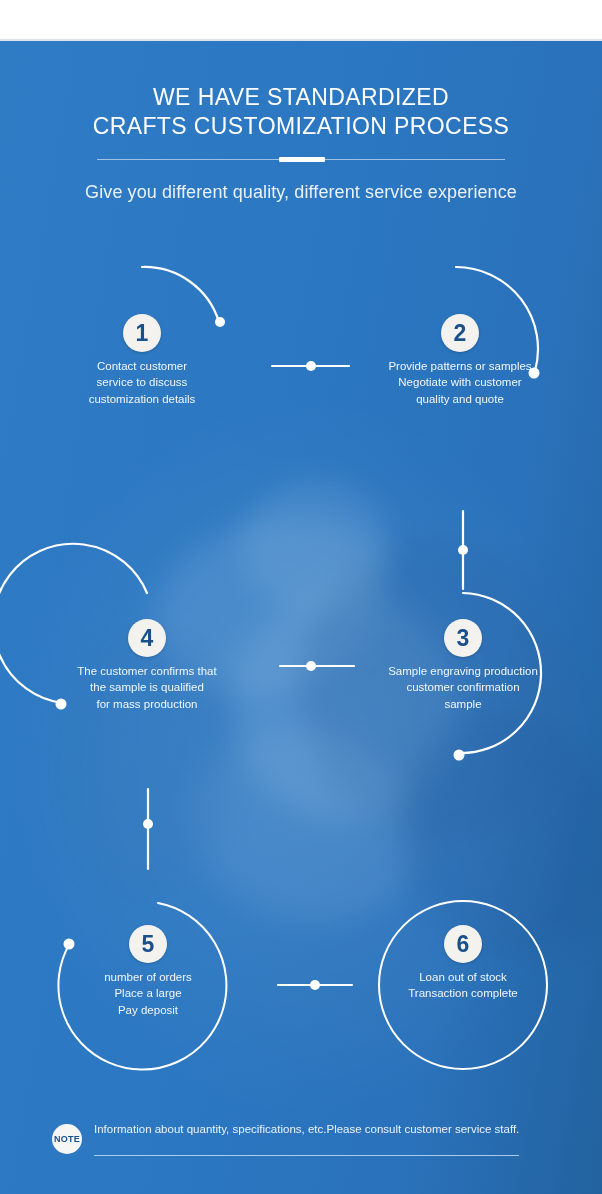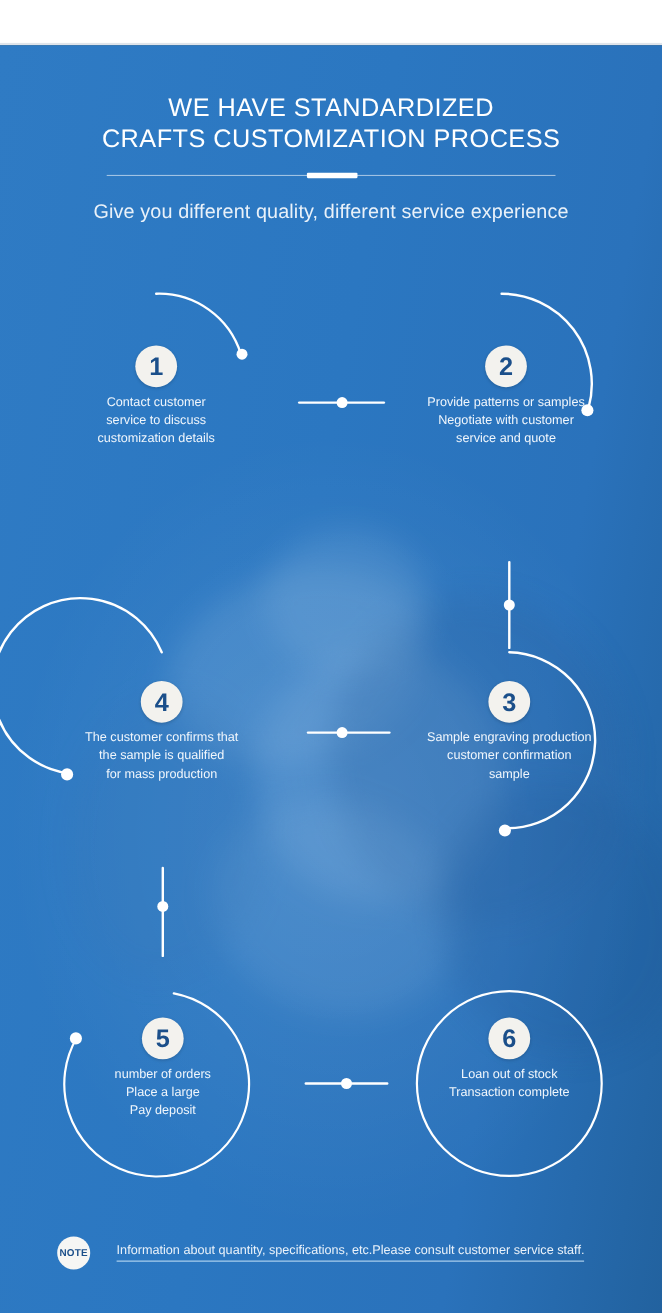--- a/index.html
+++ b/index.html
@@ -174,24 +174,24 @@
     font-size: 9px;
     font-weight: 700;
     display: flex;
     align-items: center;
     justify-content: center;
     letter-spacing: 0.2px;
     flex: none;
     text-align: center;
   }
   .note-text {
-    margin-left: 24px;
+    margin-left: 12px;
     color: #eaf2fa;
     font-size: 11.5px;
-    padding-bottom: 3px;
+    padding-bottom: 20px;
     border-bottom: 1px solid rgba(190,221,245,0.85);
     white-space: nowrap;
   }
 </style>
 </head>
 <body>
 
 <div class="page">
 
   <div class="top-strip"></div>
@@ -263,21 +263,21 @@
         <div>service to discuss</div>
         <div>customization details</div>
       </div>
     </div>
 
     <div class="step" style="left:360px; top:273px;">
       <div class="badge">2</div>
       <div class="step-text">
         <div>Provide patterns or samples</div>
         <div>Negotiate with customer</div>
-        <div>service and quote</div>
+        <div>quality and quote</div>
       </div>
     </div>
 
     <div class="step" style="left:363px; top:578px;">
       <div class="badge">3</div>
       <div class="step-text">
         <div>Sample engraving production</div>
         <div>customer confirmation</div>
         <div>sample</div>
       </div>

